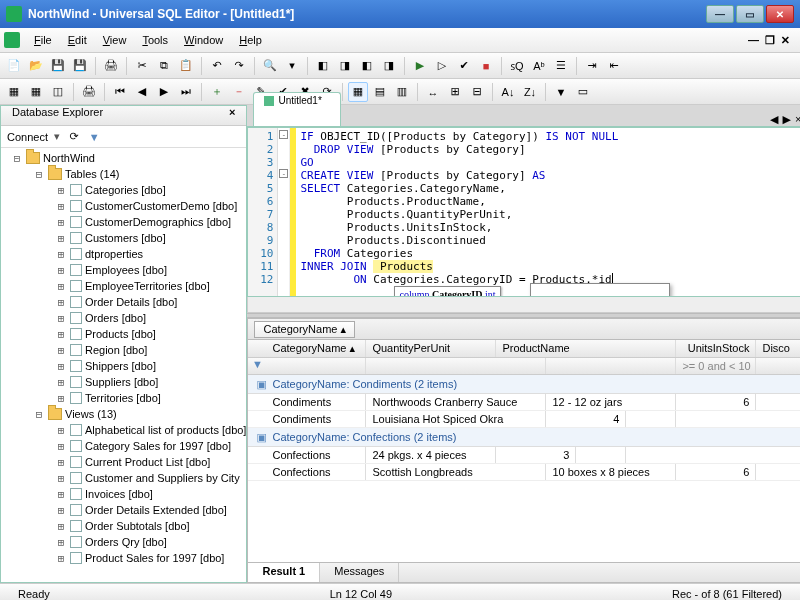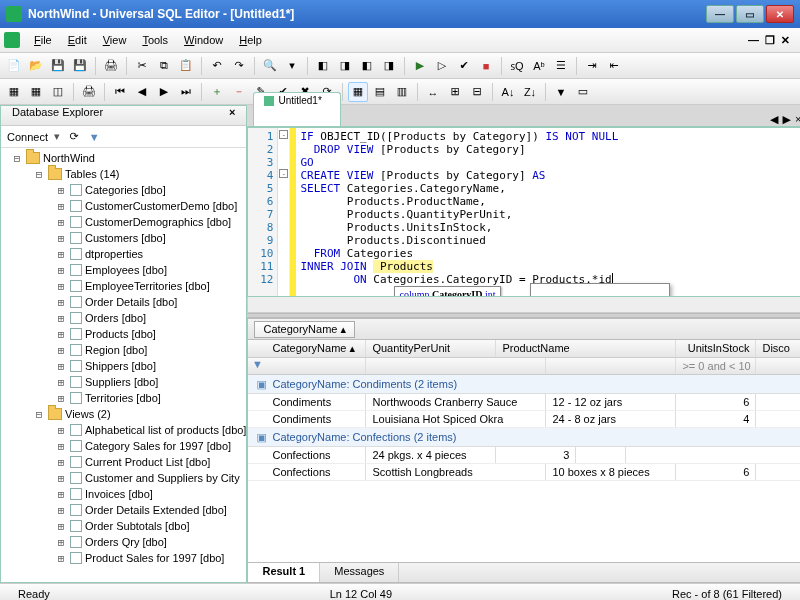--- a/index.html
+++ b/index.html
@@ -255,21 +255,21 @@
           </div>
           <div class="node indent3">
             <span class="tw">⊞</span>
             <span class="tico"></span>
             <span>Territories [dbo]</span>
           </div>
         </div>
       <div class="node indent2">
           <span class="tw">⊟</span>
           <span class="fico open"></span>
-          <span>Views (2)</span>
+          <span>Views (13)</span>
         </div>
       <div id="views-container">
           <div class="node indent3">
             <span class="tw">⊞</span>
             <span class="tico"></span>
             <span>Alphabetical list of products [dbo]</span>
           </div>
           <div class="node indent3">
             <span class="tw">⊞</span>
             <span class="tico"></span>
@@ -380,21 +380,20 @@
             <div class="gcell c1">Condiments</div>
             <div class="gcell c2">Northwoods Cranberry Sauce</div>
             <div class="gcell c3">12 - 12 oz jars</div>
             <div class="gcell c4">6</div>
             <div class="gcell c5"></div>
           </div>
           <div class="grow">
             <div class="funnel"></div>
             <div class="gcell c1">Condiments</div>
             <div class="gcell c2">Louisiana Hot Spiced Okra</div>
-            <div class="gcell c3">24 - 8 oz jars</div>
             <div class="gcell c4">4</div>
             <div class="gcell c5"></div>
           </div>
           <div class="ggroup">CategoryName: Confections (2 items)</div>
           <div class="grow">
             <div class="funnel"></div>
             <div class="gcell c1">Confections</div>
             <div class="gcell c3">24 pkgs. x 4 pieces</div>
             <div class="gcell c4">3</div>
             <div class="gcell c5"></div>

